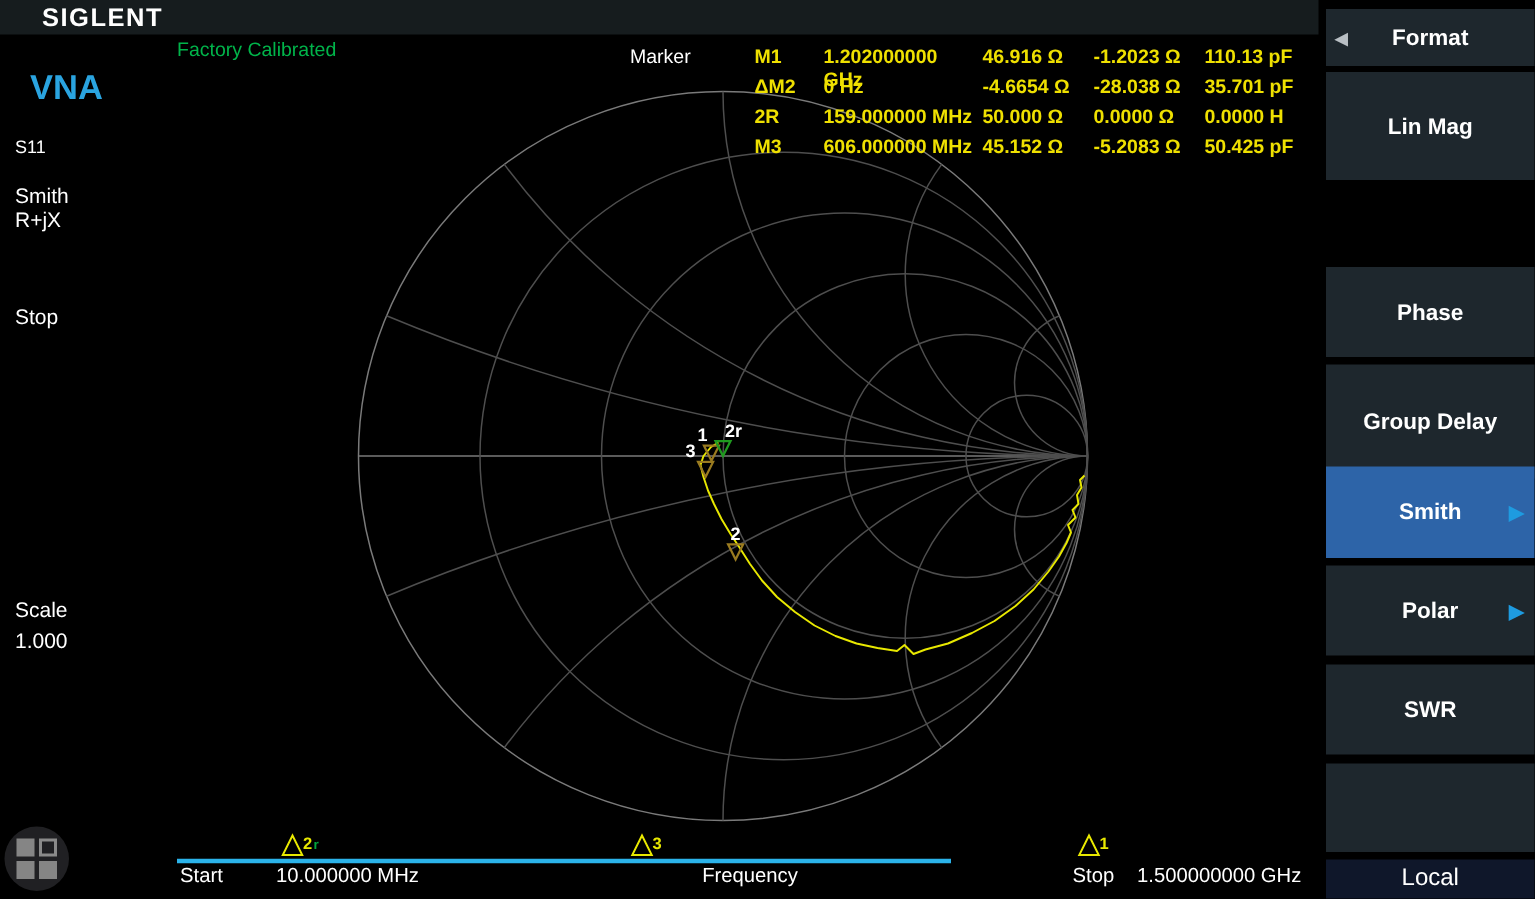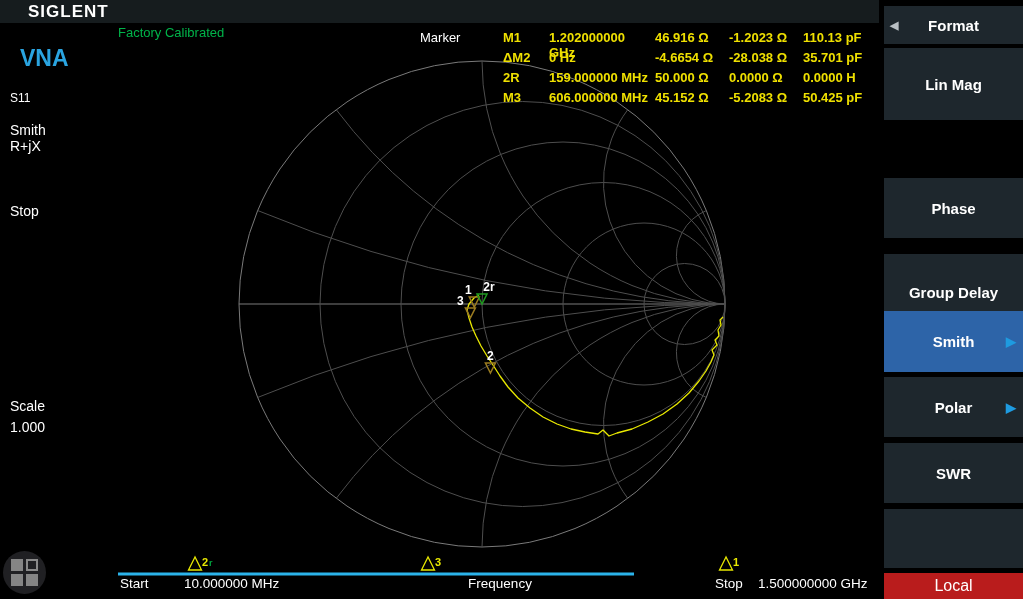--- a/index.html
+++ b/index.html
@@ -54,26 +54,26 @@
   .menu { left:884px; top:0; width:139px; height:599px; }
   .menu-btn {
     position:absolute; left:0; width:139px; background:#1e272d; color:#fff;
     font-weight:bold; font-size:15px; display:flex; align-items:center;
     justify-content:center; cursor:default;
   }
   .menu-title { top:6px; height:38px; }
   .mb0 { top:48px;  height:72px; }
   .mb1 { top:113px; height:60px; }
   .mb2 { top:178px; height:60px; }
-  .mb3 { top:254px; height:76px; }
+  .mb3 { top:243px; height:76px; }
   .mb4 { top:311px; height:61px; background:#2d64a8; }
   .mb5 { top:377px; height:60px; }
   .mb6 { top:443px; height:60px; }
   .mb7 { top:509px; height:59px; }
-  .local { top:573px; height:26px; background:#b91c1c; font-weight:normal; font-size:16px; }
+  .local { top:573px; height:26px; background:#0f172a; font-weight:normal; font-size:16px; }
   .arrow-l { position:absolute; left:6px; font-size:11px; color:#b9bfc4; }
   .arrow-r { position:absolute; right:7px; font-size:13px; color:#1e9be0; }
 
   svg text { font-family:"Liberation Sans", sans-serif; }
   #chart-svg { position:absolute; left:0; top:0; }
 </style>
 </head>
 <body>
 
 <svg id="chart-svg" width="1023" height="599">

